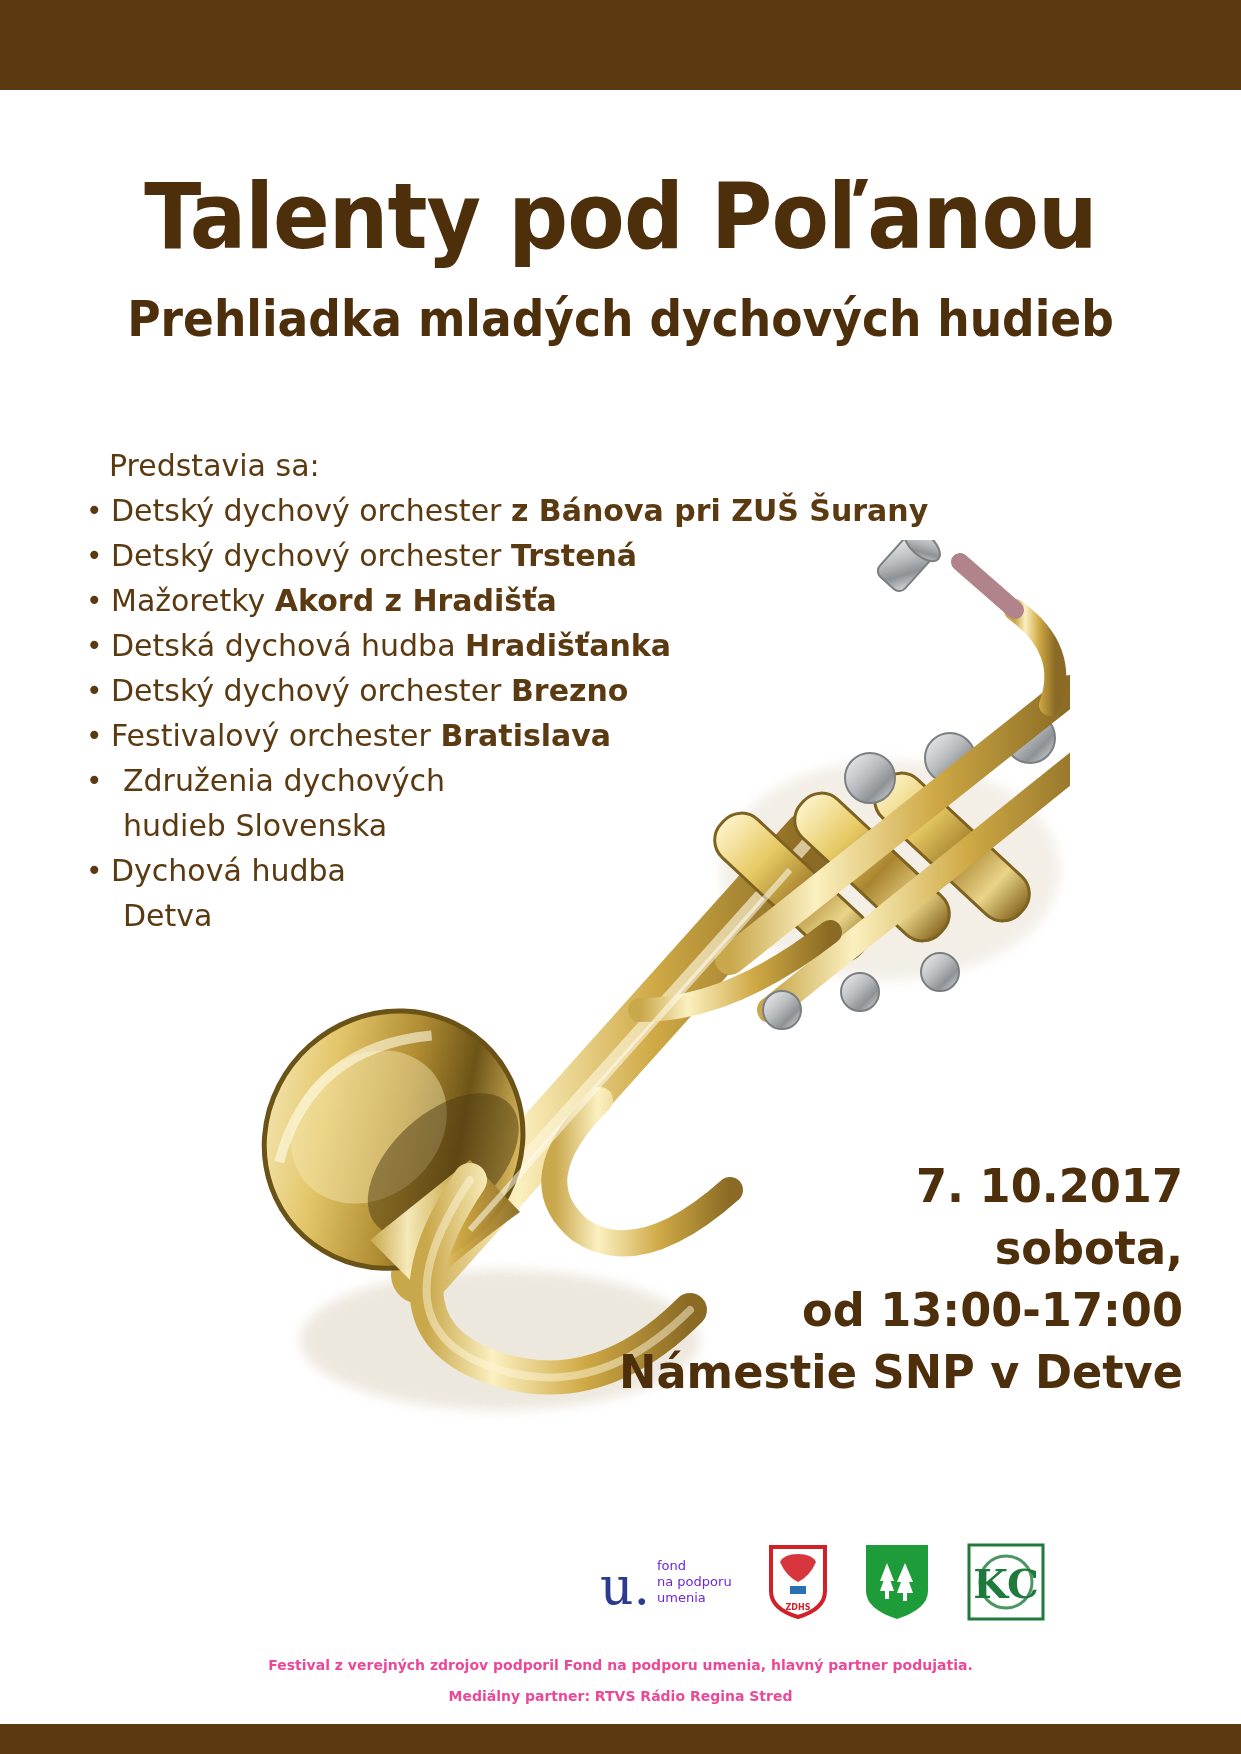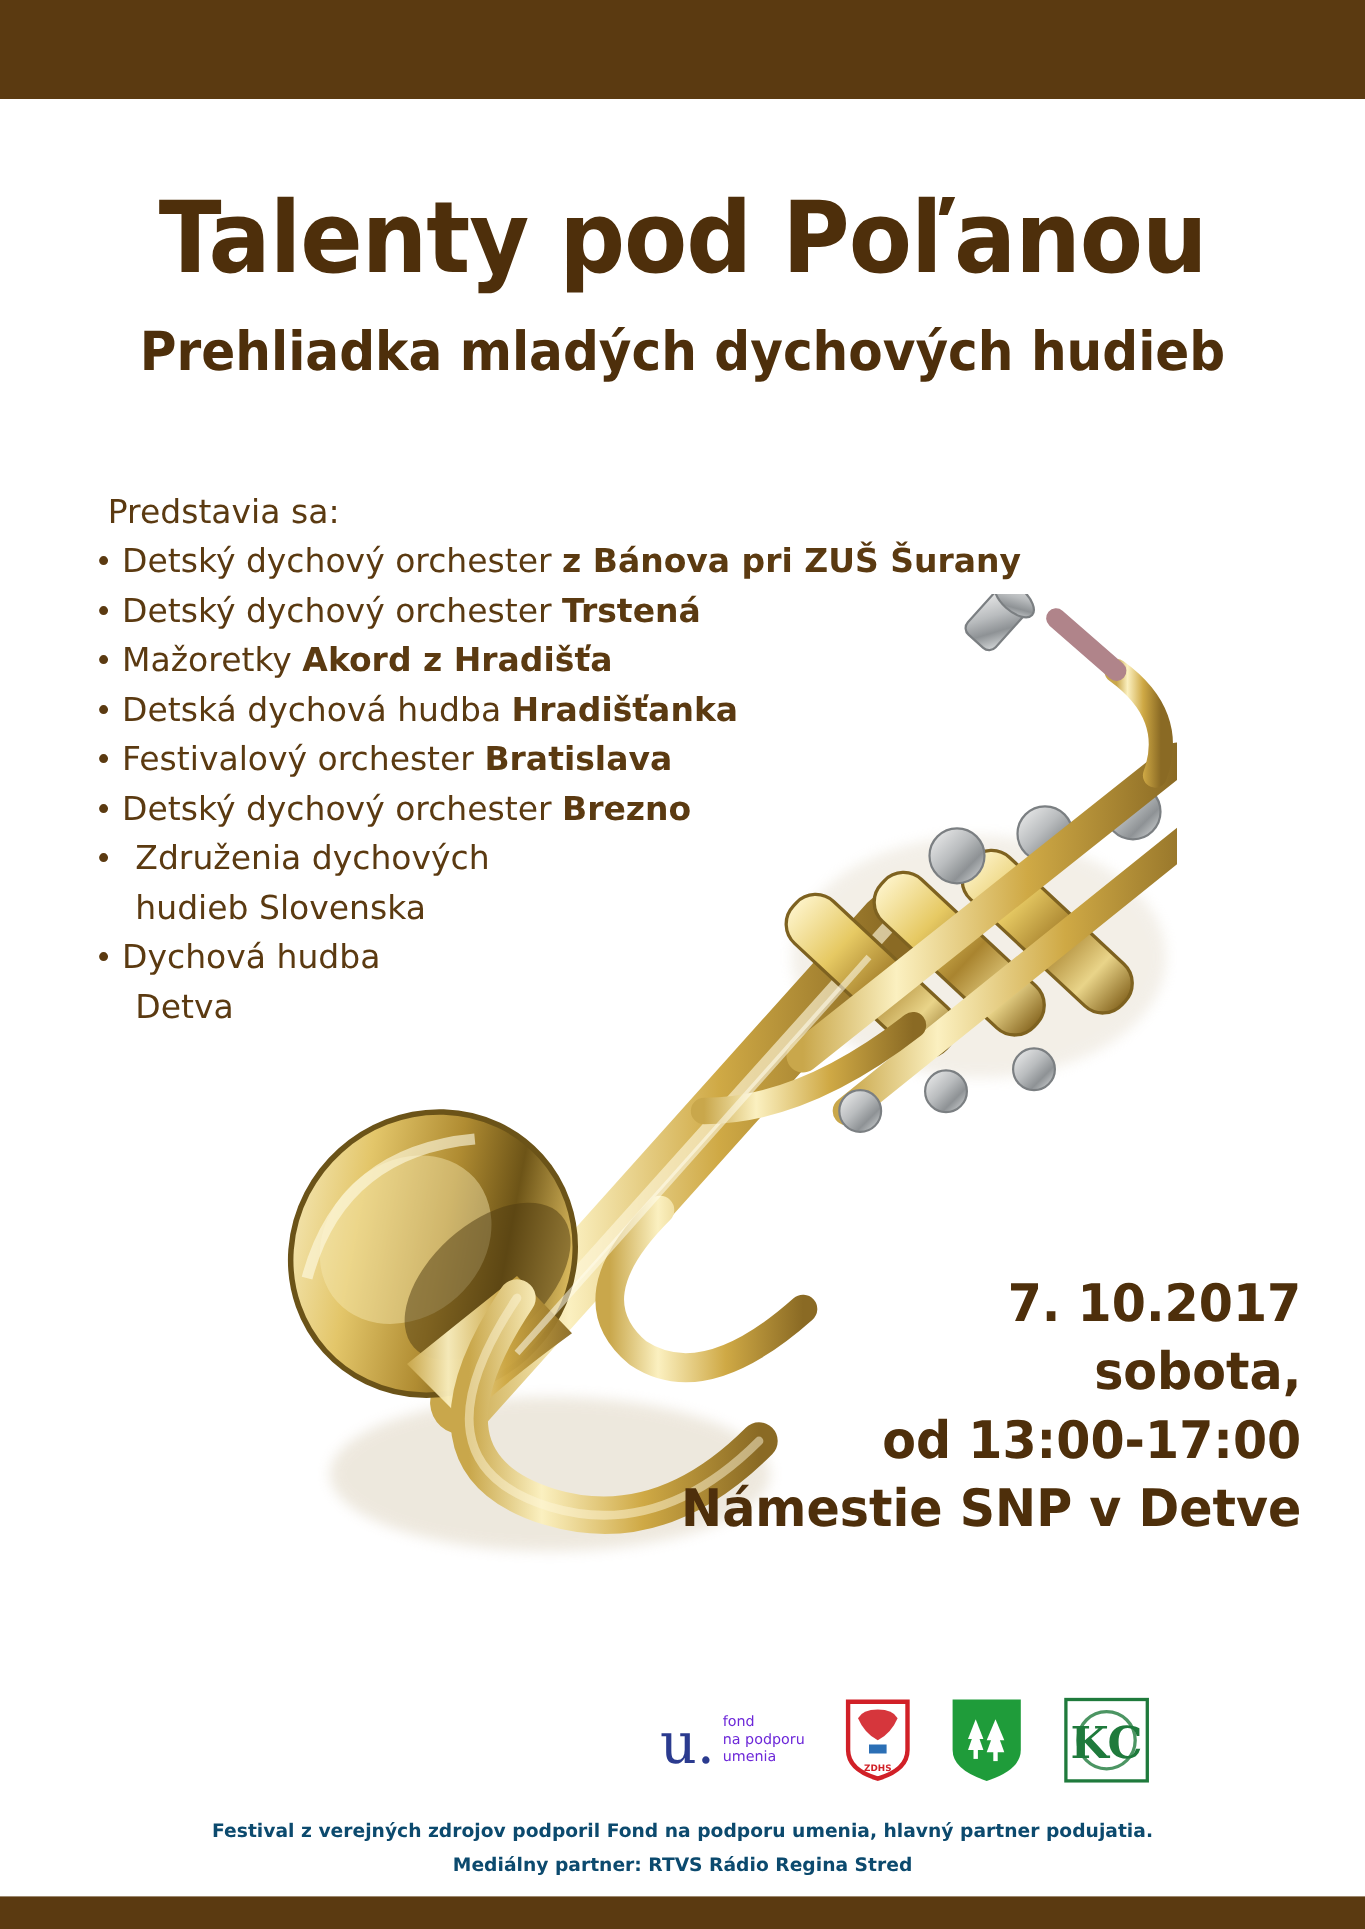--- a/index.html
+++ b/index.html
@@ -73,21 +73,21 @@
     position: absolute;
     left: 78px;
     top: 443px;
     width: 1020px;
     color: #5b3a11;
     font-family: "DejaVu Sans", sans-serif;
     font-size: 30px;
     line-height: 45px;
   }
   .lineup-intro {
-    margin-left: 20px;
+    margin-left: 31px;
     margin-bottom: 0;
     font-size: 30px;
   }
   .lineup ul {
     list-style: none;
     margin: 0;
     padding: 0;
   }
   .lineup li {
     position: relative;
@@ -180,23 +180,23 @@
     height: 80px;
   }
 
   
   .footer {
     position: absolute;
     left: 0;
     top: 1650px;
     width: 1241px;
     text-align: center;
-    color: #0c4a6e;
-    font-family: "DejaVu Sans", sans-serif;
-    font-size: 17px;
+    color: #ec4899;
+    font-family: "DejaVu Sans", sans-serif;
+    font-size: 14px;
     line-height: 31px;
     font-weight: 600;
   }
 </style>
 </head>
 <body>
 
 <div class="poster">
 
   <div class="bar-top"></div>
@@ -204,22 +204,22 @@
   <div class="title-main">Talenty pod Poľanou</div>
   <div class="title-sub">Prehliadka mladých dychových hudieb</div>
 
   <div class="lineup">
     <div class="lineup-intro">Predstavia sa:</div>
     <ul id="lineup-list">
         <li><span>Detský dychový orchester </span><b>z Bánova pri ZUŠ Šurany</b></li>
         <li><span>Detský dychový orchester  </span><b>Trstená</b></li>
         <li><span>Mažoretky </span><b>Akord z Hradišťa</b></li>
         <li><span>Detská dychová hudba </span><b>Hradišťanka</b></li>
+        <li><span>Detský dychový orchester </span><b>Brezno</b></li>
         <li><span>Festivalový orchester </span><b>Bratislava</b></li>
-        <li><span>Detský dychový orchester </span><b>Brezno</b></li>
         <li><span class="cont">Združenia dychových</span><span class="cont">hudieb Slovenska</span></li>
         <li><span>Dychová hudba</span><span class="cont">Detva</span></li>
       </ul>
   </div>
 
   <svg class="trumpet" viewBox="0 0 900 910" aria-hidden="true">
     <defs>
       <linearGradient id="brassV" x1="0" y1="0" x2="0" y2="1">
         <stop offset="0%" stop-color="#fdf3c8"></stop>
         <stop offset="30%" stop-color="#e6c963"></stop>

